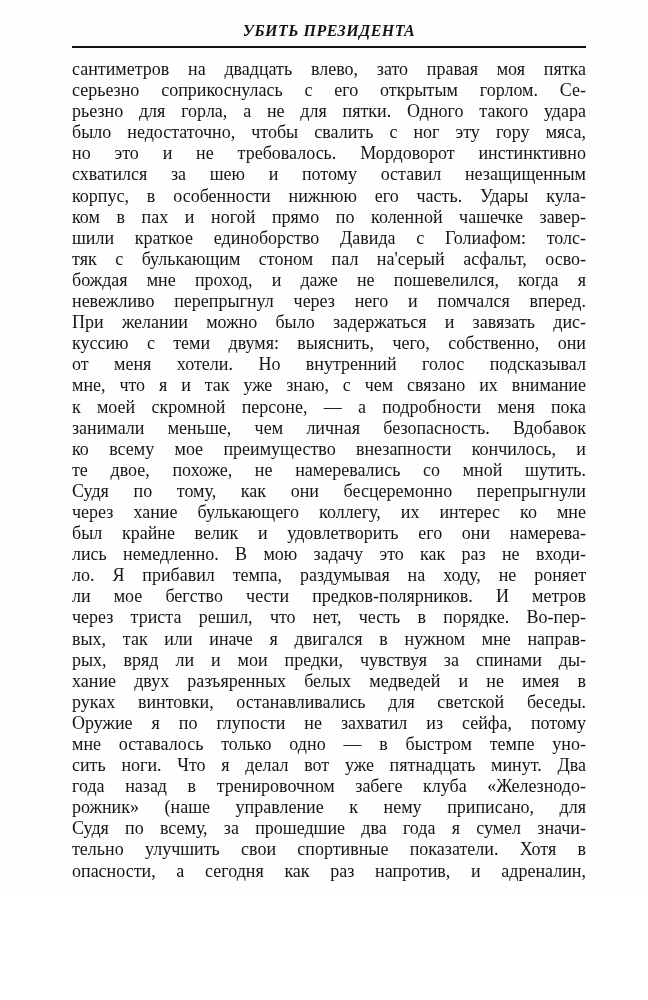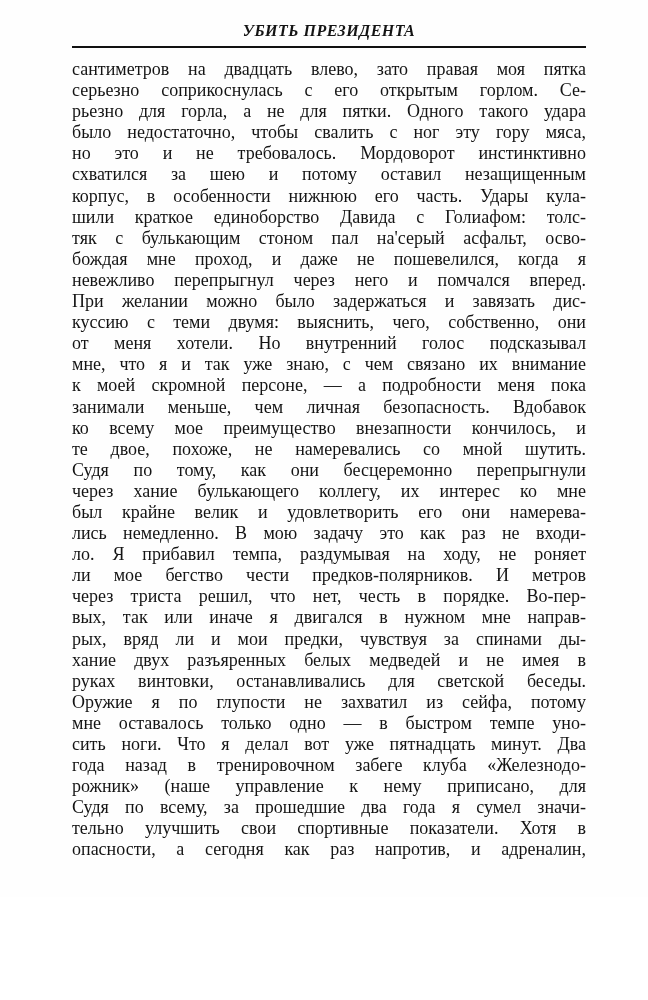--- a/index.html
+++ b/index.html
@@ -67,20 +67,21 @@
   <div class="running-head">УБИТЬ ПРЕЗИДЕНТА</div>
   <div class="header-rule"></div>
   <div class="body-text">
       <div class="text-line">сантиметров на двадцать влево, зато правая моя пятка</div>
       <div class="text-line">серьезно соприкоснулась с его открытым горлом. Се-</div>
       <div class="text-line">рьезно для горла, а не для пятки. Одного такого удара</div>
       <div class="text-line">было недостаточно, чтобы свалить с ног эту гору мяса,</div>
       <div class="text-line">но это и не требовалось. Мордоворот инстинктивно</div>
       <div class="text-line">схватился за шею и потому оставил незащищенным</div>
       <div class="text-line">корпус, в особенности нижнюю его часть. Удары кула-</div>
+      <div class="text-line">ком в пах и ногой прямо по коленной чашечке завер-</div>
       <div class="text-line">шили краткое единоборство Давида с Голиафом: толс-</div>
       <div class="text-line">тяк с булькающим стоном пал на'серый асфальт, осво-</div>
       <div class="text-line">бождая мне проход, и даже не пошевелился, когда я</div>
       <div class="text-line">невежливо перепрыгнул через него и помчался вперед.</div>
       <div class="text-line">При желании можно было задержаться и завязать дис-</div>
       <div class="text-line">куссию с теми двумя: выяснить, чего, собственно, они</div>
       <div class="text-line">от меня хотели. Но внутренний голос подсказывал</div>
       <div class="text-line">мне, что я и так уже знаю, с чем связано их внимание</div>
       <div class="text-line">к моей скромной персоне, — а подробности меня пока</div>
       <div class="text-line">занимали меньше, чем личная безопасность. Вдобавок</div>

